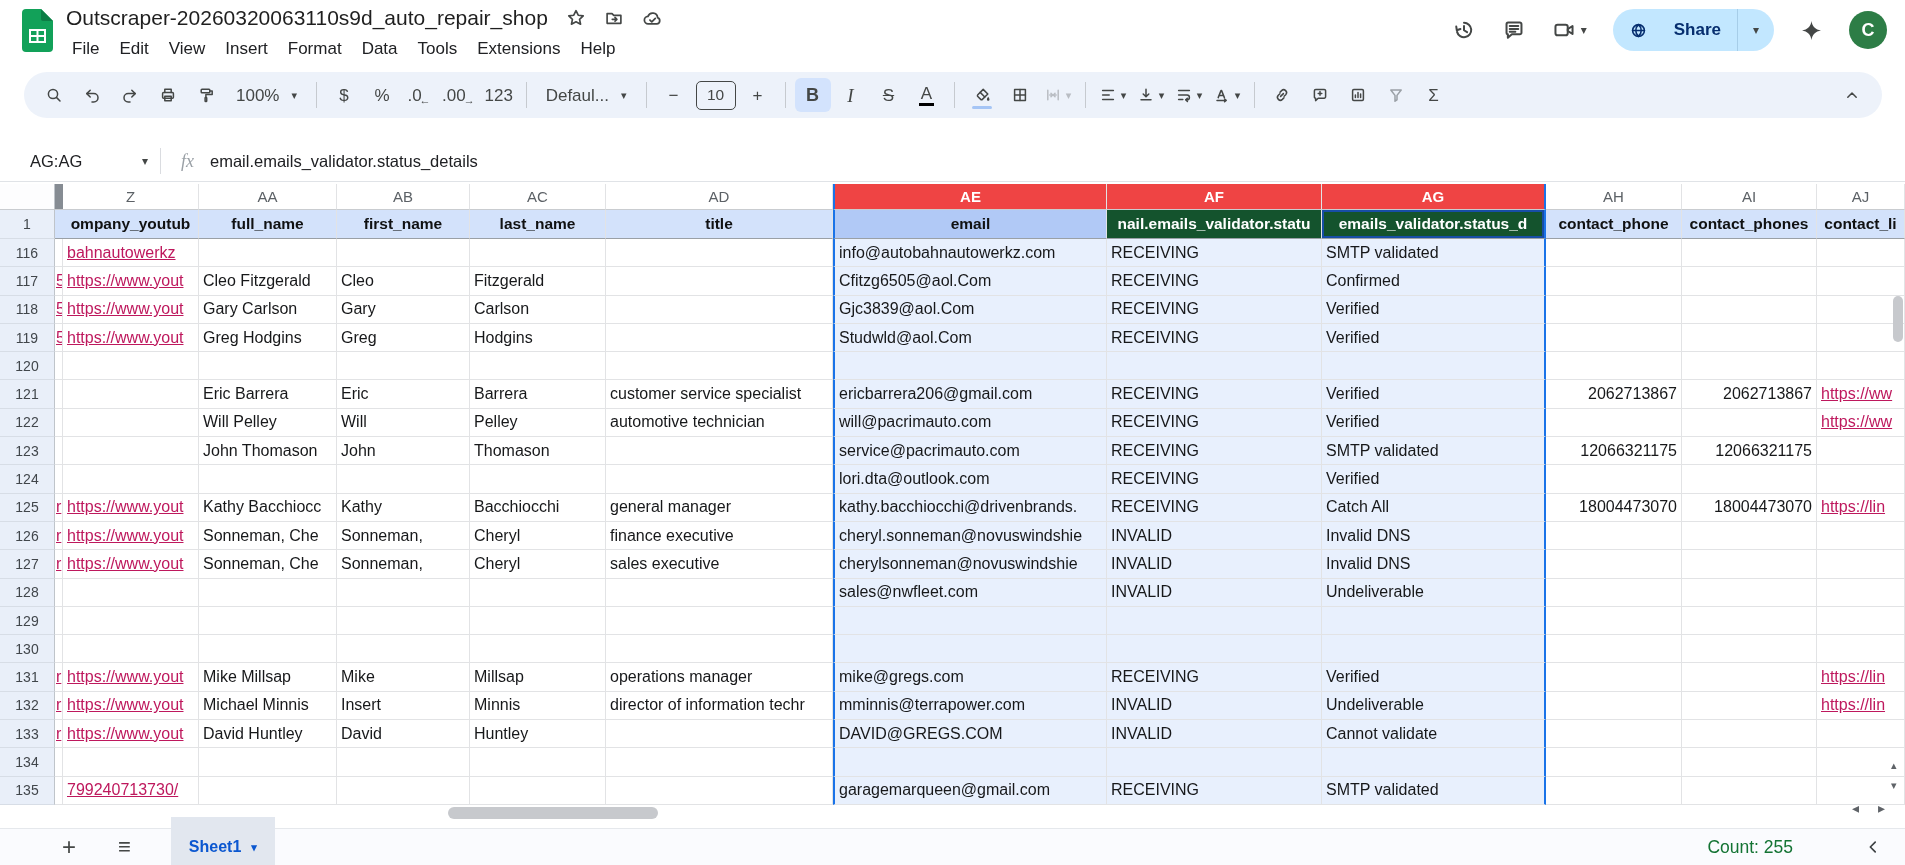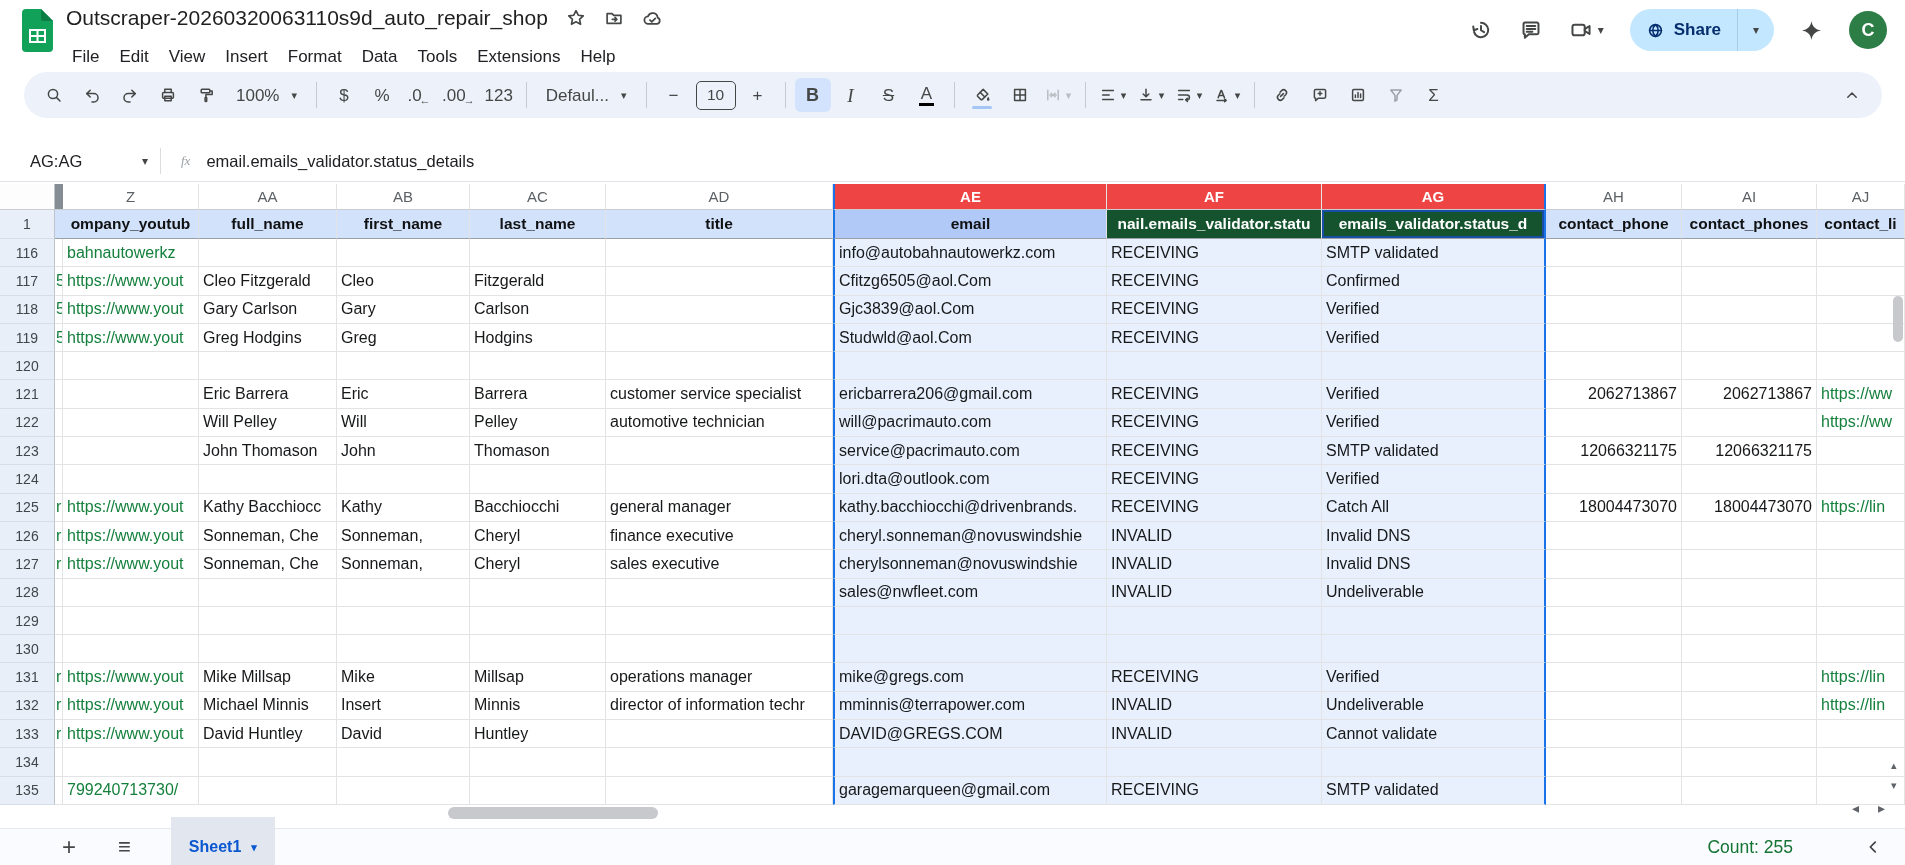--- a/index.html
+++ b/index.html
@@ -6,28 +6,28 @@
   body{width:1905px;height:865px;position:relative;overflow:hidden;background:#fff;
        font-family:"Liberation Sans",sans-serif;color:#202124}
   svg .f{fill:currentColor;stroke:none}
 
   
   .topbar{position:absolute;left:0;top:0;width:100%;height:66px;background:#fff}
   .logo{position:absolute;left:22px;top:9px;width:31px;height:43px}
   .titlewrap{position:absolute;left:66px;top:6px;display:flex;align-items:center;gap:18px}
   .doctitle{font-size:21px;color:#1f1f1f}
   .tico{color:#444746;display:flex;align-items:center}
-  .menus{position:absolute;left:62px;top:44px;display:flex;font-size:17px;color:#202124}
+  .menus{position:absolute;left:62px;top:36px;display:flex;font-size:17px;color:#202124}
   .menus span{padding:3px 10px;border-radius:6px;cursor:default}
   .tright{position:absolute;right:18px;top:7px;height:46px;display:flex;align-items:center;gap:26px}
   .hicon{color:#444746;display:flex;align-items:center}
   .camgrp{display:flex;align-items:center;gap:5px;color:#444746}
   .caret{font-size:12px;color:#444746}
   .share{height:42px;border-radius:21px;background:#c2e7ff;display:flex;align-items:center;overflow:hidden}
-  .share .seg1{display:flex;align-items:center;gap:9px;padding:0 16px;color:#062e6f;font-size:17px;font-weight:bold}
+  .share .seg1{display:flex;align-items:center;gap:26px;padding:0 16px;color:#062e6f;font-size:17px;font-weight:bold}
   .share .sdiv{width:1px;height:42px;background:#a6cde8}
   .share .seg2{width:36px;display:flex;align-items:center;justify-content:center}
   .avatar{width:38px;height:38px;border-radius:50%;background:#2d7d46;color:#fff;display:flex;
           align-items:center;justify-content:center;font-size:18px;font-weight:bold}
 
   
   .toolbar{position:absolute;left:24px;top:72px;width:1858px;height:46px;background:#edf2fa;
            border-radius:23px;display:flex;align-items:center;padding:0 12px;box-sizing:border-box;gap:2px}
   .tb{height:34px;min-width:36px;border-radius:6px;display:flex;align-items:center;justify-content:center;
       color:#444746;font-size:17px;position:relative;padding:0 2px;box-sizing:border-box}
@@ -47,41 +47,41 @@
   .tbox{width:38px;height:27px;border:1.5px solid #444746;border-radius:5px;display:flex;
         align-items:center;justify-content:center;font-size:15.5px;min-width:0}
   .tcaret{font-size:11px;margin-left:4px}
 
   
   .fbar{position:absolute;left:0;top:141px;width:100%;height:41px;background:#fff;display:flex;
         align-items:center;border-bottom:1px solid #e0e3e7;box-sizing:border-box}
   .namebox{width:118px;margin-left:30px;display:flex;align-items:center;justify-content:space-between;
            font-size:16.5px;color:#202124}
   .fdiv{width:1px;height:26px;background:#dadce0;margin-left:12px}
-  .fx{font-family:"Liberation Serif",serif;font-style:italic;color:#9aa0a6;font-size:13px;margin:0 16px 0 20px}
+  .fx{font-family:"Liberation Serif",serif;font-style:italic;color:#9aa0a6;font-size:18px;margin:0 16px 0 20px}
   .ftext{font-size:16.5px;color:#202124}
 
   
   #grid{position:absolute;left:0;top:184px;width:1905px;height:622px;display:grid;overflow:hidden;background:#fff}
   .c{box-sizing:border-box;border-right:1px solid #e2e3e5;border-bottom:1px solid #e2e3e5;
      display:flex;align-items:center;padding:0 4px;font-size:16px;color:#17181a;
      overflow:hidden;white-space:pre}
   .corner{background:#fdfdfe;border-bottom:1px solid #c9ccd0;border-right:1px solid #bfc4ca}
   .lt{justify-content:center;background:#fff;color:#5c6166;font-size:15px;border-bottom:1px solid #c9ccd0}
   .sliver-lt{background:#868c93}
   .sel-lt{background:#ef4444;color:#fff;font-weight:bold}
   .gut{background:#e9eff9;justify-content:center;font-size:14px;color:#41464b;
        border-right:1px solid #bfc4ca;border-bottom:1px solid #d7dde6}
   .r1{font-weight:bold;font-size:15.5px;justify-content:center;background:#d3e2fb;
       border-bottom:1px solid #9aa0a6;color:#101112}
   .r1-ae{background:#b1c9f6}
   .r1-strong{background:#14532d;color:#fff}
   .tint{background:#e8f0fd}
   .numr{justify-content:flex-end}
-  .lnk{color:#15803d;}
+  .lnk{color:#be185d;text-decoration:underline}
   .sliver{padding:0 1px}
   .ae-l{border-left:2px solid #1a73e8}
   .ag-r{border-right:2px solid #1a73e8}
   .active-cell{box-shadow:inset 0 0 0 2px #174ea6}
 
   
   .hthumb{position:absolute;left:448px;top:807px;width:210px;height:12px;border-radius:6px;background:#c7c9cd}
   .harrow{position:absolute;top:800px;font-size:14px;color:#5f6368}
   .varrow{position:absolute;left:1891px;font-size:11px;color:#5f6368}
   .vthumb{position:absolute;left:1893px;top:296px;width:10px;height:46px;border-radius:5px;background:#c7c9cd}

